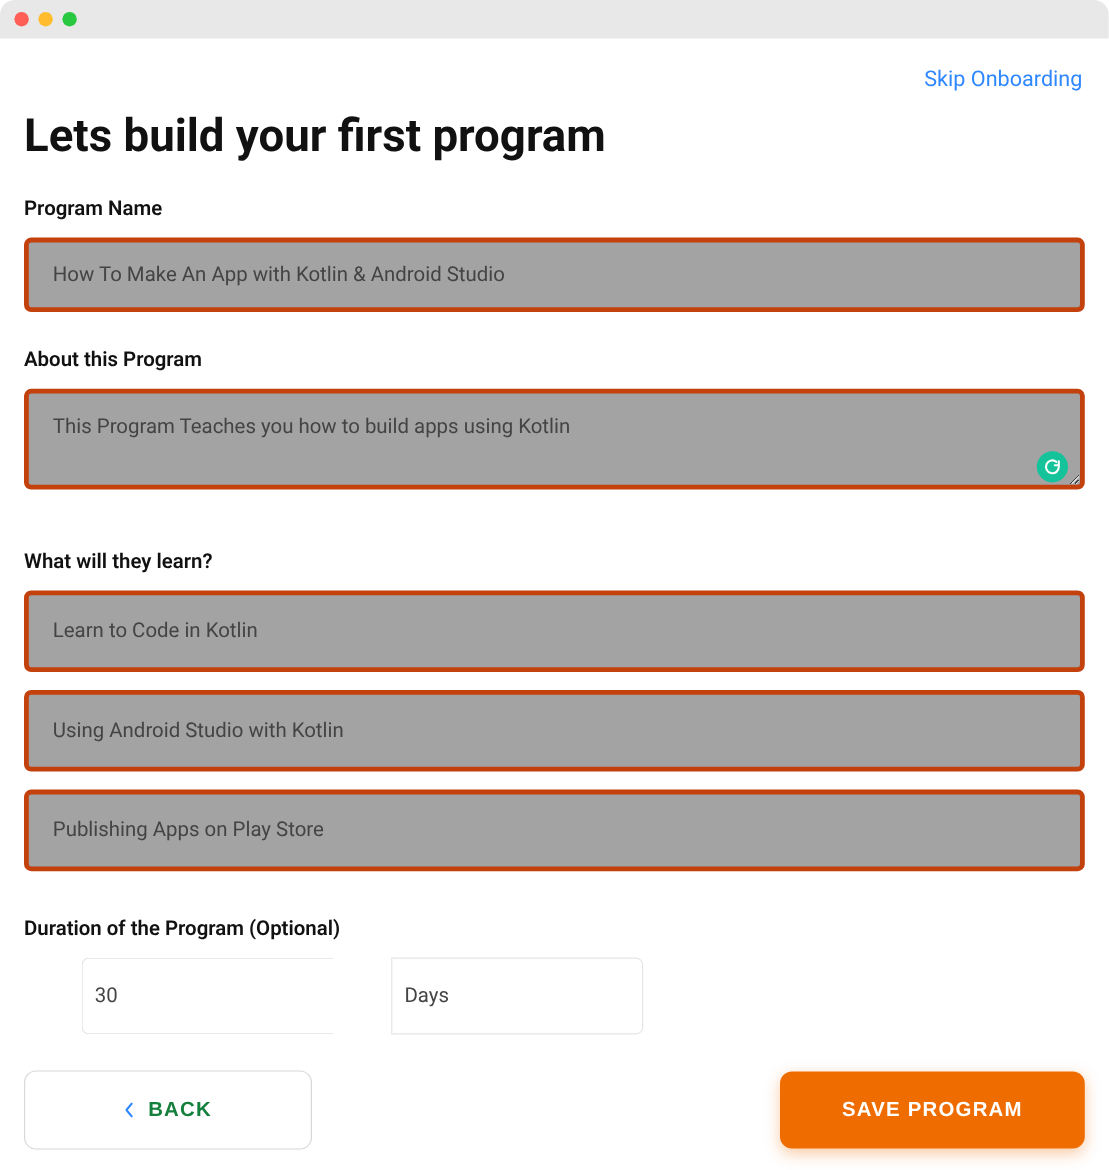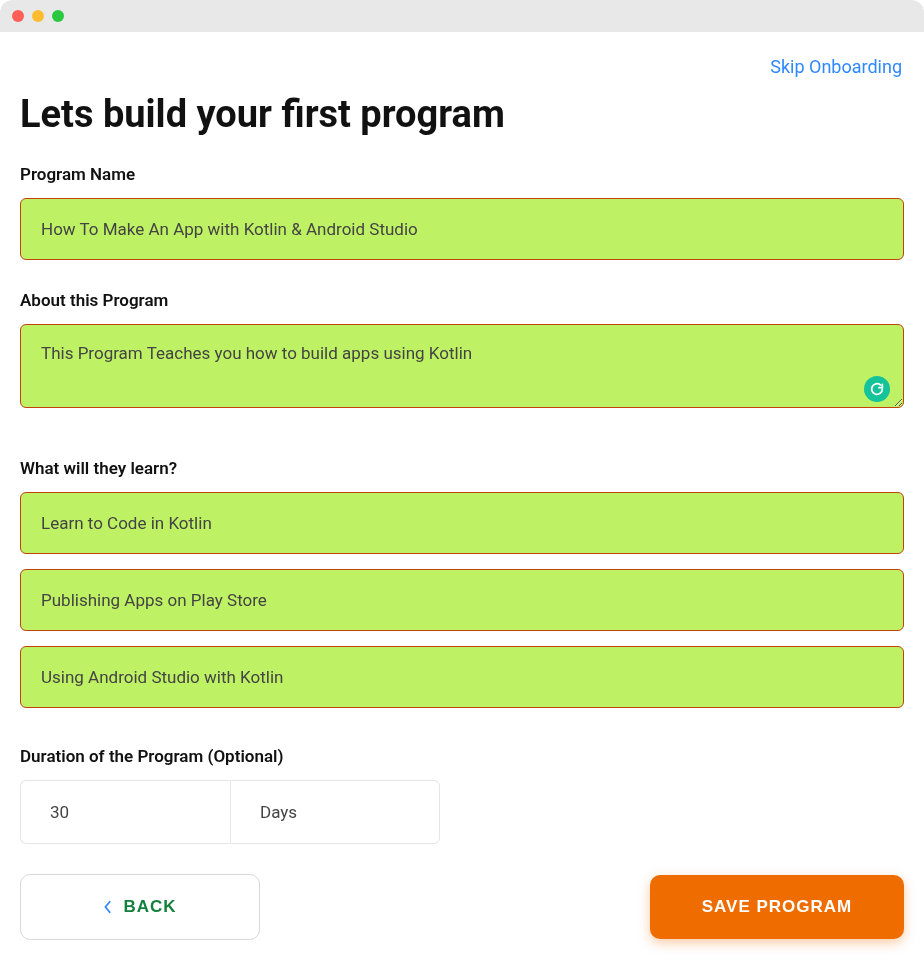--- a/index.html
+++ b/index.html
@@ -49,27 +49,27 @@
     color: #111;
   }
   .field-label {
     font-size: 17px;
     font-weight: 600;
     color: #111;
     margin-bottom: 14px;
   }
   .text-input, .textarea, .learn-item, .duration-box {
     width: 100%;
-    border: 1px solid #c2410c;
+    border: 4px solid #c2410c;
     border-radius: 6px;
     padding: 20px 20px;
     font-size: 17px;
     color: #444;
     font-family: inherit;
-    background: #bef264;
+    background: #a3a3a3;
   }
   .text-input {
     height: 62px;
   }
   .textarea-wrap {
     position: relative;
     margin-bottom: 46px;
   }
   .textarea {
     height: 84px;
@@ -92,23 +92,24 @@
   .duration-row {
     display: flex;
     gap: 0;
     margin-bottom: 30px;
   }
   .duration-value, .duration-unit {
     border: 1px solid #e5e5e5;
     height: 64px;
     display: flex;
     align-items: center;
-    padding: 0 29px;
+    padding: 0 10px;
     font-size: 17px;
     color: #444;
+    margin-left: 48px;
   }
   .duration-value {
     width: 210px;
     border-right: none;
     border-top-left-radius: 6px;
     border-bottom-left-radius: 6px;
   }
   .duration-unit {
     width: 210px;
     border-top-right-radius: 6px;
@@ -181,22 +182,22 @@
           <path d="M20 12a8 8 0 1 1-3-6.2"></path>
           <path d="M20 5v5h-5"></path>
         </svg>
       </div>
     </div>
   </div>
 
   <div class="field-label">What will they learn?</div>
   <div class="learn-list">
     <div class="learn-item">Learn to Code in Kotlin</div>
+    <div class="learn-item">Using Android Studio with Kotlin</div>
     <div class="learn-item">Publishing Apps on Play Store</div>
-    <div class="learn-item">Using Android Studio with Kotlin</div>
   </div>
 
   <div class="field-label">Duration of the Program (Optional)</div>
   <div class="duration-row">
     <div class="duration-value">30</div>
     <div class="duration-unit">Days</div>
   </div>
 
   <div class="footer">
     <button class="back-btn">

